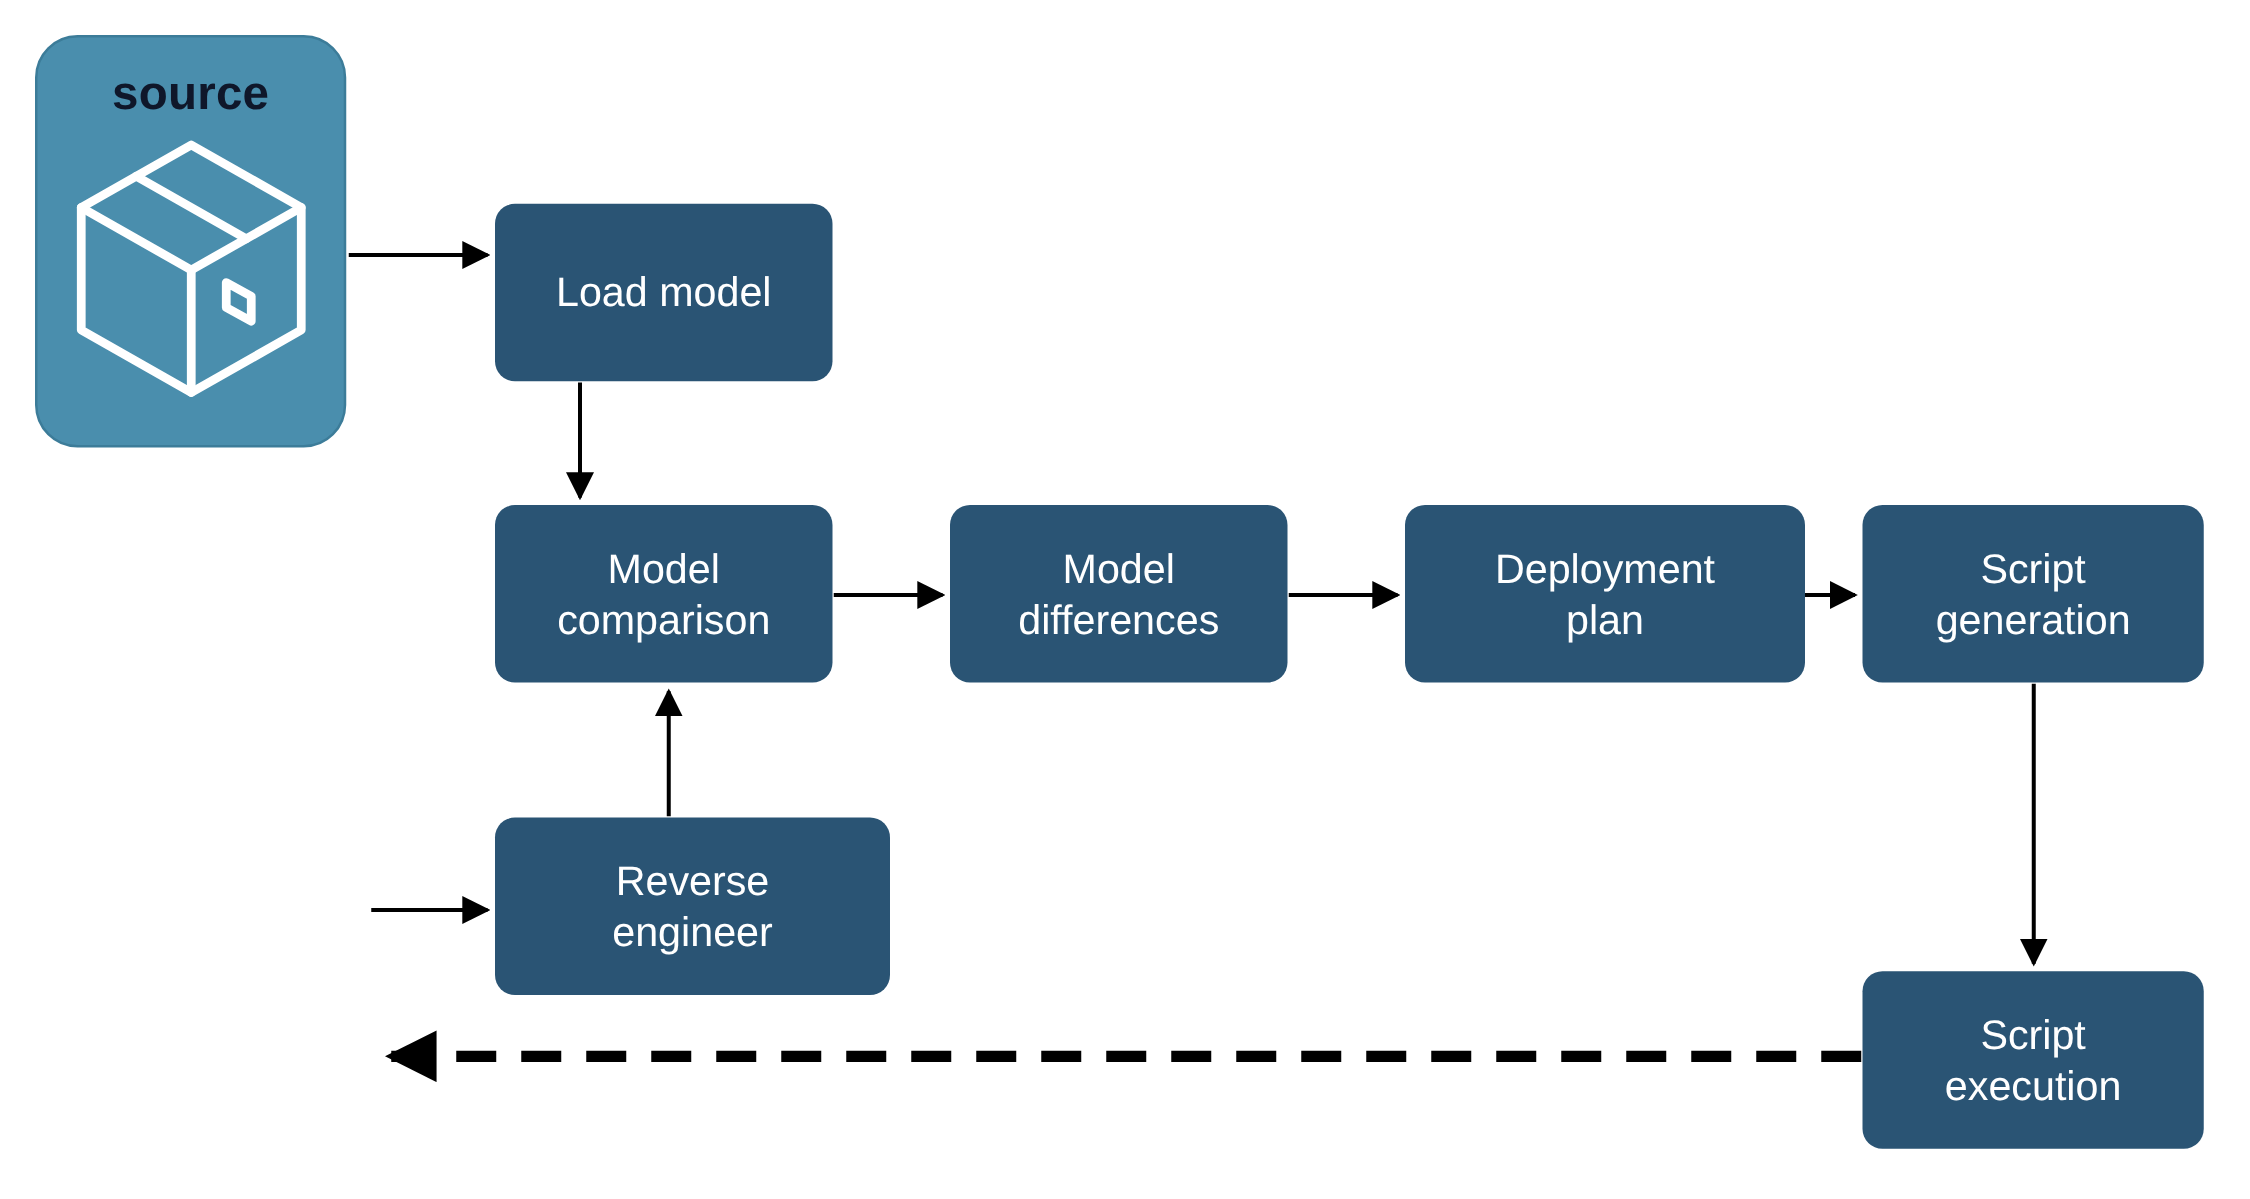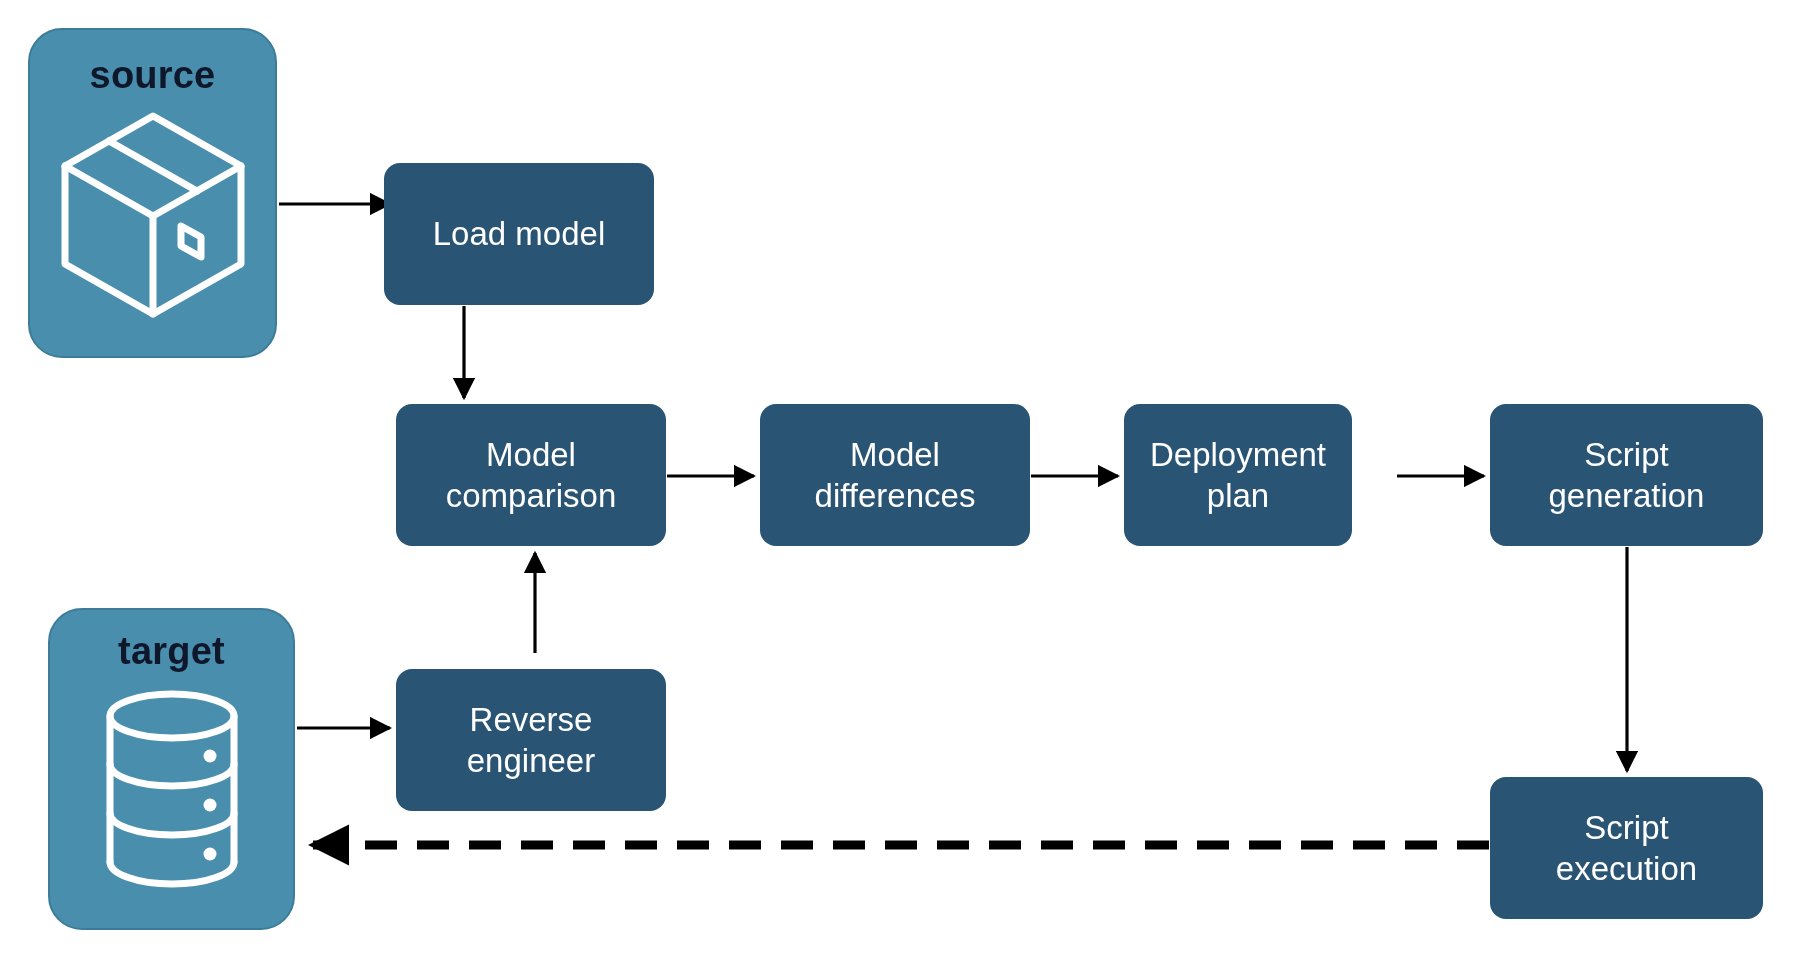--- a/index.html
+++ b/index.html
@@ -110,56 +110,34 @@
         <path d="M12 62 L100 112 L188 62"></path>
         <path d="M100 112 L100 210"></path>
 
         <path d="M56 37 L144 87"></path>
 
         <path d="M128 122 L148 133 L148 153 L128 142 Z"></path>
       </g>
     </svg>
   </div>
 
-  <div class="endpoint-card" style="left:48px; top:608px; width:247px; height:322px; padding-top:22px;">
-    <div class="endpoint-title">target</div>
-    <svg class="endpoint-icon" width="160" height="210" viewBox="0 0 160 210" xmlns="http://www.w3.org/2000/svg" style="margin-top:16px;">
-      <g fill="none" stroke="#ffffff" stroke-width="7" stroke-linecap="round">
 
-        <ellipse cx="80" cy="30" rx="62" ry="22"></ellipse>
-
-        <path d="M18 30 L18 176"></path>
-        <path d="M142 30 L142 176"></path>
-
-        <path d="M18 176 a62 22 0 0 0 124 0"></path>
-
-        <path d="M18 78 a62 22 0 0 0 124 0"></path>
-        <path d="M18 127 a62 22 0 0 0 124 0"></path>
-      </g>
-      <g fill="#ffffff">
-        <circle cx="118" cy="70" r="6.5"></circle>
-        <circle cx="118" cy="119" r="6.5"></circle>
-        <circle cx="118" cy="168" r="6.5"></circle>
-      </g>
-    </svg>
-  </div>
-
-  <div class="node" style="left:384px; top:163px; width:270px; height:142px;">Load model</div>
+  <div class="node" style="left:396px; top:163px; width:270px; height:142px;">Load model</div>
 
   <div class="node" style="left:396px; top:404px; width:270px; height:142px;">Model
 comparison</div>
 
   <div class="node" style="left:760px; top:404px; width:270px; height:142px;">Model
 differences</div>
 
-  <div class="node" style="left:1124px; top:404px; width:228px; height:142px;">Deployment
+  <div class="node" style="left:1124px; top:404px; width:320px; height:142px;">Deployment
 plan</div>
 
   <div class="node" style="left:1490px; top:404px; width:273px; height:142px;">Script
 generation</div>
 
-  <div class="node" style="left:396px; top:654px; width:270px; height:142px;margin-top:15px;">Reverse
+  <div class="node" style="left:396px; top:654px; width:316px; height:142px;">Reverse
 engineer</div>
 
   <div class="node" style="left:1490px; top:777px; width:273px; height:142px;">Script
 execution</div>
 
 </div>
 
 </body></html>

